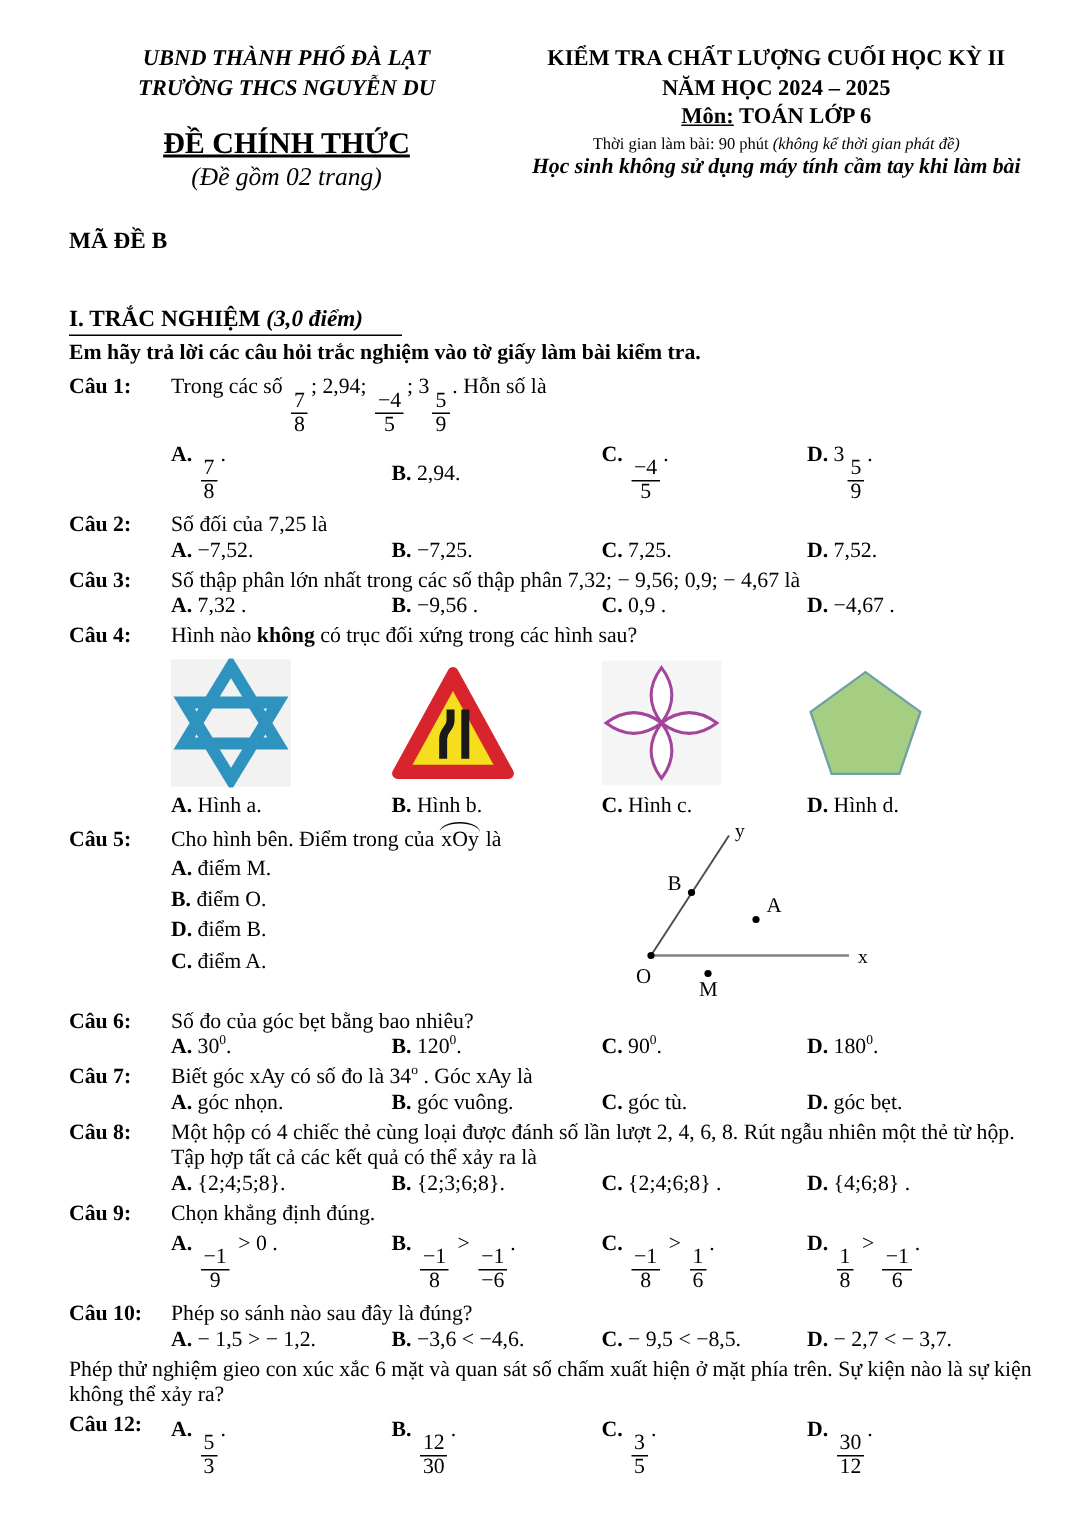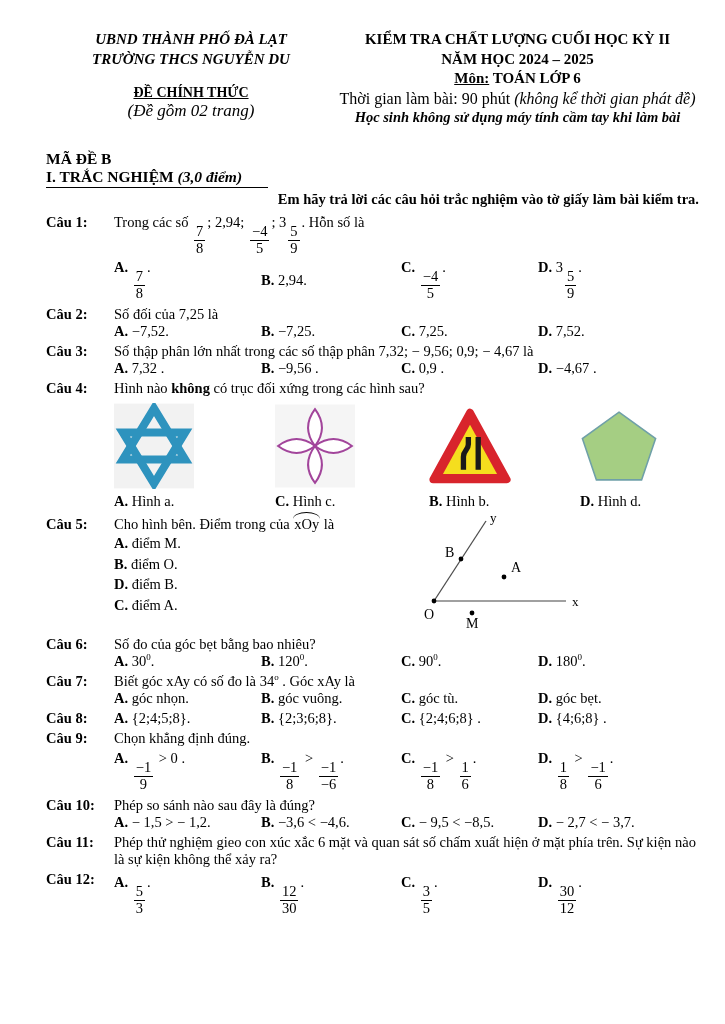--- a/index.html
+++ b/index.html
@@ -11,30 +11,30 @@
   }
   .page { padding:30px 26px 0 46px; }
 
   
   .hdr { display:flex; }
   .hdr-left { width:290px; text-align:center; }
   .hdr-right { flex:1; text-align:center; }
   .i { font-style:italic; }
   .u { text-decoration:underline; }
   .hl1 { font-weight:bold; font-size:15px; line-height:1.3;font-style:italic; }
-  .offl { font-weight:bold; font-size:14px; text-decoration:underline; margin-top:16px;font-family:Liberation Serif, serif; }
+  .offl { font-weight:bold; font-size:20px; text-decoration:underline; margin-top:16px;font-family:Liberation Serif, serif; }
   .offl2 { font-style:italic; font-size:17px; }
   .hr1 { font-weight:bold; font-size:15px; line-height:1.3; }
-  .hr4 { font-size:16px; line-height:1.3; }
+  .hr4 { font-size:11px; line-height:1.3; }
   .hr5 { font-weight:bold; font-style:italic; font-size:14.5px; }
 
   .made { font-weight:bold; font-size:15.5px; margin-top:24px; }
-  .section { font-weight:bold; font-size:15.5px; }
+  .section { font-weight:bold; font-size:15.5px;margin-top:34px; }
   .section .sec-inner { border-bottom:1.6px solid #000; display:inline-block; padding-bottom:1px; padding-right:26px; }
-  .instruction { text-align:right; font-weight:bold; margin:3px 0 6px; }
+  .instruction { text-align:left; font-weight:bold; margin:3px 0 6px; }
 
   
   .q { display:flex; margin-bottom:3px; }
   .q-label { width:68px; flex-shrink:0; font-weight:bold; }
   .q-main { flex:1; min-width:0; }
   .opts { display:grid; grid-template-columns:147px 140px 137px 1fr; align-items:center; }
   .opts.cols2 { grid-template-columns:296px 1fr; }
   .opts .opt { white-space:nowrap; }
   .letter { font-weight:bold; }
   sup { font-size:0.62em; vertical-align:super; line-height:0; }
@@ -43,21 +43,21 @@
           vertical-align:-0.6em; line-height:1.08; margin:0 2px; text-align:center; }
   .frac .fn { border-bottom:1px solid #000; padding:0 2px 0; }
   .frac .fd { padding:0 2px; }
   .tallrow { margin:3px 0 2px; }
 
   .arc { position:relative; display:inline-block; padding:0 1px; }
   .arc::before { content:""; position:absolute; left:0; right:0; top:-4px; height:6px;
                  border-top:1.6px solid #000; border-radius:50% 50% 0 0 / 100% 100% 0 0; }
 
   
-  .figs { display:grid; grid-template-columns:147px 140px 137px 1fr; margin:5px 0 3px;gap:14px; }
+  .figs { display:grid; grid-template-columns:147px 140px 137px 1fr; margin:5px 0 3px; }
   .fig-box { height:88px; display:flex; align-items:center; }
   .fig-label { margin-top:3px; }
 
   
   .q5wrap { display:flex; }
   .q5opts { width:300px; }
   .q5opts div { line-height:1.42; }
   .q5diagram { margin-top:-24px; }
 </style>
 </head>
@@ -152,42 +152,42 @@
                 <svg width="80" height="86" viewBox="0 0 100 106">
     <rect x="0" y="0" width="100" height="106" fill="#F2F2F2"></rect>
     <polygon points="50,6 89,70 11,70" fill="none" stroke="#2E93BE" stroke-width="10"></polygon>
     <polygon points="50,100 11,36 89,36" fill="none" stroke="#2E93BE" stroke-width="10"></polygon>
                 </svg>
               </div>
               <div class="fig-label"><span class="letter">A.</span> Hình a.</div>
             </div>
             <div class="fig">
               <div class="fig-box">
+                <svg width="82" height="78" viewBox="0 0 100 94">
+    <polygon points="50,6 95,88 5,88" fill="#D8242C" stroke="#D8242C" stroke-width="9" stroke-linejoin="round"></polygon>
+    <polygon points="50,21 83,81 17,81" fill="#F5DE1E"></polygon>
+    <path d="M42,76 L42,60 C42,52 48,52 48,45 L48,36" fill="none" stroke="#1A1A1A" stroke-width="6.5"></path>
+    <path d="M60,36 L60,76" fill="none" stroke="#1A1A1A" stroke-width="6.5"></path>
+                </svg>
+              </div>
+              <div class="fig-label"><span class="letter">B.</span> Hình b.</div>
+            </div>
+            <div class="fig">
+              <div class="fig-box">
                 <svg width="80" height="84" viewBox="0 0 104 108">
     <rect x="0" y="0" width="104" height="108" fill="#F5F5F5"></rect>
     <g fill="#FFFFFF" stroke="#A2459B" stroke-width="2.6">
       <path d="M52,6 C64,22 64,38 52,54 C40,38 40,22 52,6 Z"></path>
       <path d="M52,102 C64,86 64,70 52,54 C40,70 40,86 52,102 Z"></path>
       <path d="M4,54 C20,42 36,42 52,54 C36,66 20,66 4,54 Z"></path>
       <path d="M100,54 C84,42 68,42 52,54 C68,66 84,66 100,54 Z"></path>
                   </g>
                 </svg>
               </div>
               <div class="fig-label"><span class="letter">C.</span> Hình c.</div>
-            </div>
-            <div class="fig">
-              <div class="fig-box">
-                <svg width="82" height="78" viewBox="0 0 100 94">
-    <polygon points="50,6 95,88 5,88" fill="#D8242C" stroke="#D8242C" stroke-width="9" stroke-linejoin="round"></polygon>
-    <polygon points="50,21 83,81 17,81" fill="#F5DE1E"></polygon>
-    <path d="M42,76 L42,60 C42,52 48,52 48,45 L48,36" fill="none" stroke="#1A1A1A" stroke-width="6.5"></path>
-    <path d="M60,36 L60,76" fill="none" stroke="#1A1A1A" stroke-width="6.5"></path>
-                </svg>
-              </div>
-              <div class="fig-label"><span class="letter">B.</span> Hình b.</div>
             </div>
             <div class="fig">
               <div class="fig-box">
                 <svg width="78" height="74" viewBox="0 0 100 95">
     <polygon points="50,4 97,38 79,91 21,91 3,38" fill="#A5CE83" stroke="#6FA0A8" stroke-width="2"></polygon>
                 </svg>
               </div>
               <div class="fig-label"><span class="letter">D.</span> Hình d.</div>
             </div>
           </div>
@@ -241,20 +241,21 @@
             <div class="opt"><span class="letter">A. </span>góc nhọn.</div>
             <div class="opt"><span class="letter">B. </span>góc vuông.</div>
             <div class="opt"><span class="letter">C. </span>góc tù.</div>
             <div class="opt"><span class="letter">D. </span>góc bẹt.</div>
           </div>
         </div>
       </div>
       <div class="q">
         <div class="q-label">Câu 8:</div>
         <div class="q-main">
+          <div class="q-text">Một hộp có 4 chiếc thẻ cùng loại được đánh số lần lượt 2, 4, 6, 8. Rút ngẫu nhiên một thẻ từ hộp. Tập hợp tất cả các kết quả có thể xảy ra là</div>
           <div class="opts">
             <div class="opt"><span class="letter">A. </span>{2;4;5;8}.</div>
             <div class="opt"><span class="letter">B. </span>{2;3;6;8}.</div>
             <div class="opt"><span class="letter">C. </span>{2;4;6;8} .</div>
             <div class="opt"><span class="letter">D. </span>{4;6;8} .</div>
           </div>
         </div>
       </div>
       <div class="q">
         <div class="q-label">Câu 9:</div>
@@ -295,21 +296,20 @@
           <div class="q-text">Phép so sánh nào sau đây là đúng?</div>
           <div class="opts">
             <div class="opt"><span class="letter">A. </span>− 1,5 &gt; − 1,2.</div>
             <div class="opt"><span class="letter">B. </span>−3,6 &lt; −4,6.</div>
             <div class="opt"><span class="letter">C. </span>− 9,5 &lt; −8,5.</div>
             <div class="opt"><span class="letter">D. </span>− 2,7 &lt; − 3,7.</div>
           </div>
         </div>
       </div>
       <div class="q">
-        <div class="q-label">Câu 11:</div>
         <div class="q-main">
           <div class="q-text">Phép thử nghiệm gieo con xúc xắc 6 mặt và quan sát số chấm xuất hiện ở mặt phía trên. Sự kiện nào là sự kiện không thể xảy ra?</div>
         </div>
       </div>
       <div class="q">
         <div class="q-label">Câu 12:</div>
         <div class="q-main">
           <div class="opts tallrow">
             <div class="opt"><span class="letter">A. </span><span class="frac">
                 <span class="fn">5</span>

